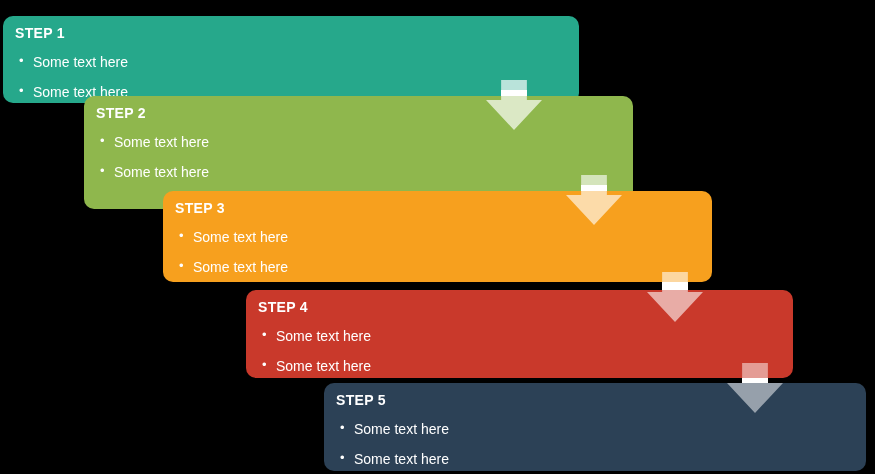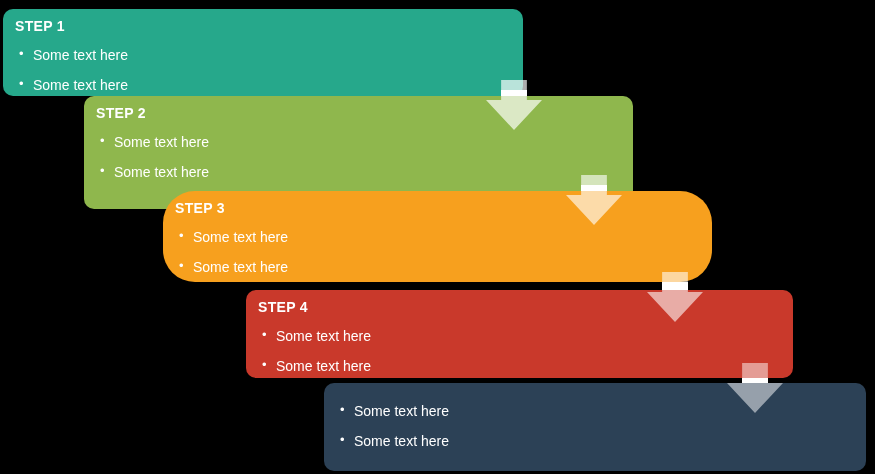--- a/index.html
+++ b/index.html
@@ -39,21 +39,21 @@
     line-height: 20px;
     margin-top: 10px;
   }
   .box li::before {
     content: "\2022";
     position: absolute;
     left: 0; top: -1px;
     font-size: 13px;
   }
   
-  .b1 { left: 3px;   top: 9px;   width: 520px; height: 87px; }
+  .b1 { left: 3px;   top: 16px;   width: 576px; height: 87px; }
   .b2 { left: 84px;  top: 96px;  width: 549px; height: 113px; }
   .b3 { left: 163px; top: 191px; width: 549px; height: 91px; }
   .b4 { left: 246px; top: 290px; width: 547px; height: 88px; }
   .b5 { left: 324px; top: 383px; width: 542px; height: 88px; }
 
   
   .arrow { position: absolute; width: 56px; height: 50px; }
   .a1 { left: 486px; top: 80px;  }
   .a2 { left: 566px; top: 175px; }
   .a3 { left: 647px; top: 272px; }
@@ -86,37 +86,38 @@
   </section>
 
   <section class="box b2" style="background-color: rgb(143, 183, 77);">
     <h2 class="title">STEP 2</h2>
     <ul class="bullets">
       <li>Some text here</li>
       <li>Some text here</li>
     </ul>
   </section>
 
-  <section class="box b3" style="background-color: rgb(247, 160, 30); border-radius: 32px;">
+  <section class="box b3" style="background-color: rgb(247, 160, 30);">
     <h2 class="title">STEP 3</h2>
     <ul class="bullets">
       <li>Some text here</li>
       <li>Some text here</li>
     </ul>
   </section>
 
   <section class="box b4" style="background-color: rgb(201, 57, 43);">
     <h2 class="title">STEP 4</h2>
     <ul class="bullets">
       <li>Some text here</li>
       <li>Some text here</li>
     </ul>
   </section>
 
   <section class="box b5" style="background-color: rgb(44, 65, 86);">
+    <h2 class="title">STEP 5</h2>
     <ul class="bullets">
       <li>Some text here</li>
       <li>Some text here</li>
     </ul>
   </section>
 
   <div class="arrow a1">
     <div class="gap-band" style="background-color: rgb(255, 255, 255);"></div>
     <div class="arrow-shape" style="background-color: rgb(255, 255, 255); opacity: 0.68;"></div>
   </div>

